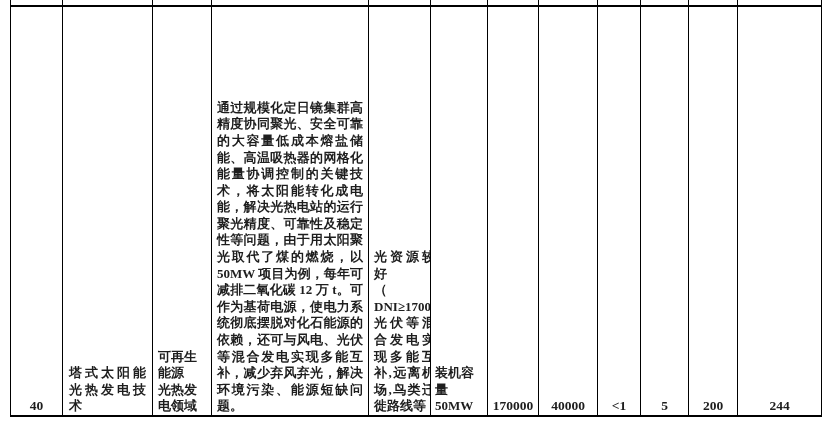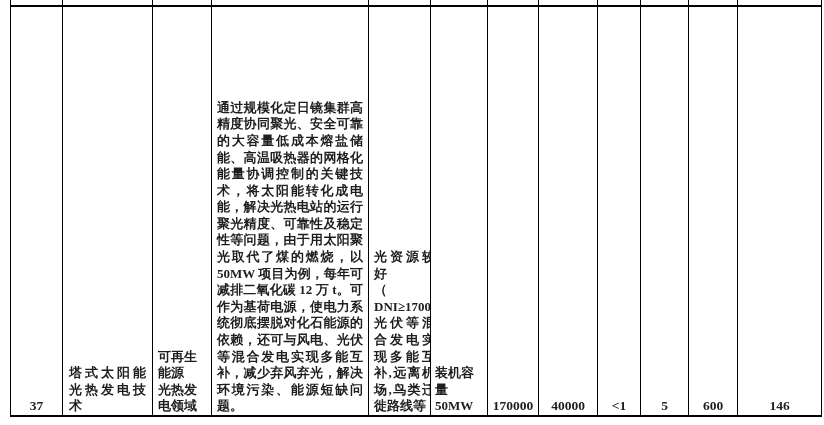--- a/index.html
+++ b/index.html
@@ -92,21 +92,21 @@
       <div class="stub" style="left: 597px;"></div>
       <div class="stub" style="left: 640px;"></div>
       <div class="stub" style="left: 688px;"></div>
       <div class="stub" style="left: 737px;"></div>
       <div class="stub" style="left: 821px;"></div>
     </div>
 
   <div class="row-table">
 
     <div class="cell center">
-      <span class="txt num">37</span>
+      <span class="txt num">40</span>
     </div>
 
     <div class="cell c-name">
       <span class="txt">塔式太阳能光热发电技术</span>
     </div>
 
     <div class="cell c-field">
       <span class="txt">可再生能源
 光热发电领域</span>
     </div>
@@ -135,21 +135,21 @@
 
     <div class="cell center">
       <span class="txt num">&lt;1</span>
     </div>
 
     <div class="cell center">
       <span class="txt num">5</span>
     </div>
 
     <div class="cell center">
-      <span class="txt num">600</span>
+      <span class="txt num">200</span>
     </div>
 
     <div class="cell center">
-      <span class="txt num">146</span>
+      <span class="txt num">244</span>
     </div>
 
   </div>
 </div>
 
 </body></html>

